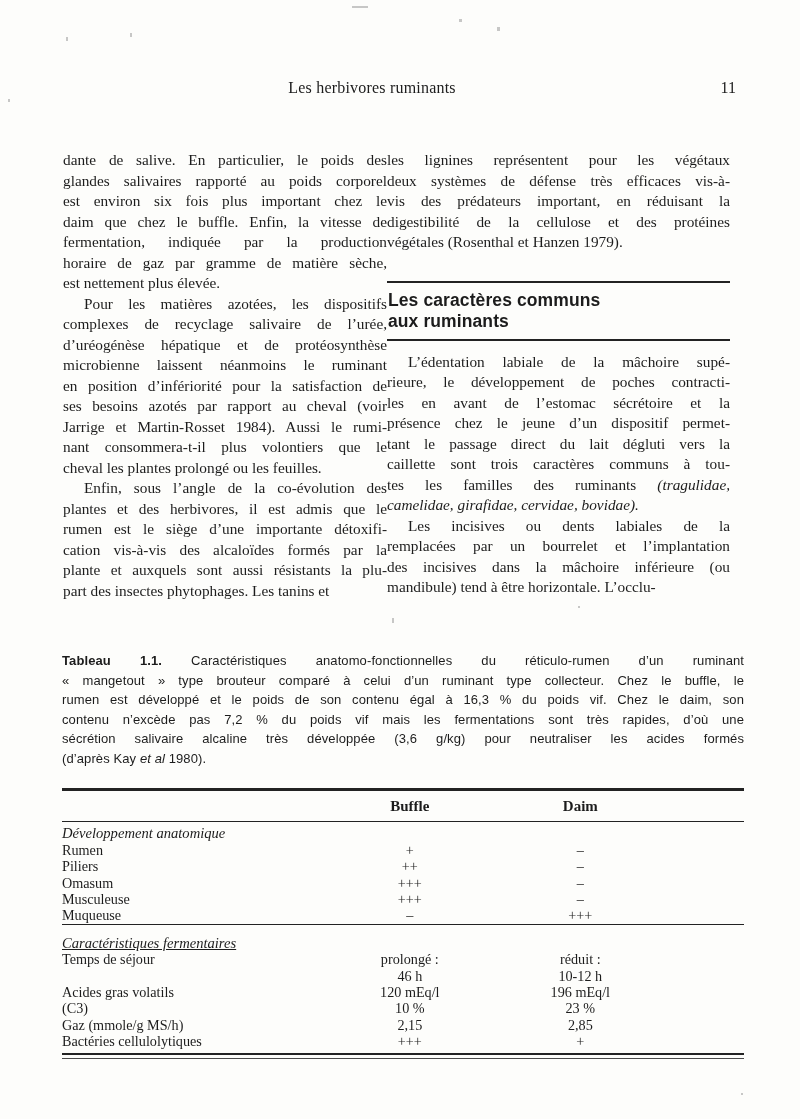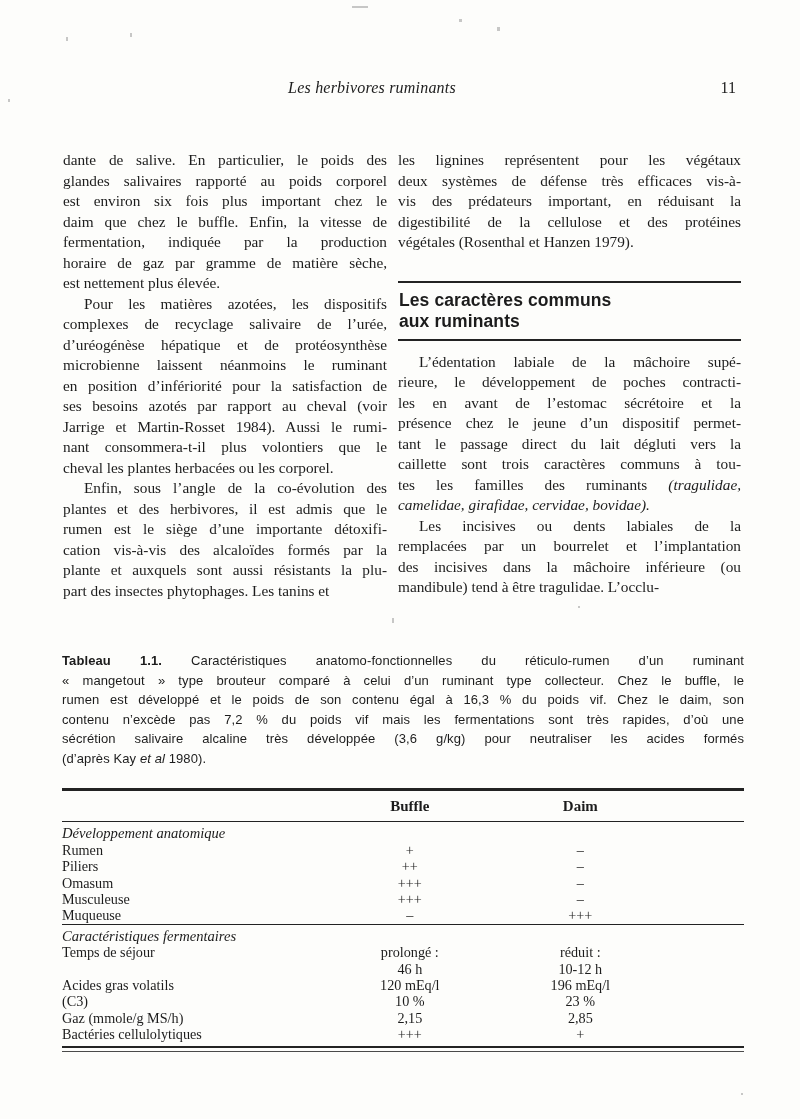--- a/index.html
+++ b/index.html
@@ -6,31 +6,31 @@
   html, body { margin: 0; padding: 0; background: #e8e8e8; }
   .page {
     position: relative; width: 800px; height: 1119px;
     background: var(--paper); color: var(--ink); overflow: hidden;
     font-family: "Liberation Serif", serif;
   }
 
   
   .running-title {
     position: absolute; top: 79px; left: 62px; width: 620px;
-    text-align: center; font-style: italic; font-size: 16px;
+    text-align: center; font-size: 16px;
     letter-spacing: 0.2px;
   }
   .page-number {
     position: absolute; top: 79px; right: 64px; font-size: 16px;
   }
 
   
   .columns {
     position: absolute; top: 150px; left: 63px; width: 678px;
-    display: flex; gap: 11px;
+    display: flex; 
   }
   .col { font-size: 15.3px; line-height: 20.5px; }
   .col.left  { width: 324px; }
   .col.right { width: 343px; }
 
   .para + .para { margin-top: 0; }
   .jline { text-align: justify; text-align-last: justify; }
   .jline.last { text-align-last: left; }
   .para.indent .jline:first-child { text-indent: 21px; }
 
@@ -60,21 +60,21 @@
   }
   table.data td { padding: 0; vertical-align: top; }
   tr.head td {
     font-weight: bold; font-size: 15px;
     padding-top: 7px; padding-bottom: 7px;
     border-bottom: 1.8px solid var(--rule);
   }
   tr.first-body td { padding-top: 3px; }
   td.val { text-align: center; }
   td.sec { font-style: italic; font-size: 14.6px; padding-top: 1px; }
-  tr.sect-start td { border-top: 1.8px solid var(--rule); padding-top: 3px; }
+  tr.sect-start td { border-top: 1.8px solid var(--rule); padding-top: 10px; text-decoration: underline; }
   .dbl-rule {
     margin-top: 3px; height: 3px;
     border-top: 2.3px solid var(--rule);
     border-bottom: 1.2px solid #4a4a4a;
   }
 
   
   .speck { position: absolute; background: #9a9a9a; opacity: 0.55; }
 </style>
 </head>
@@ -98,21 +98,21 @@
         </div>
       <div class="para indent">
           <div class="jline">Pour les matières azotées, les dispositifs</div>
           <div class="jline">complexes de recyclage salivaire de l’urée,</div>
           <div class="jline">d’uréogénèse hépatique et de protéosynthèse</div>
           <div class="jline">microbienne laissent néanmoins le ruminant</div>
           <div class="jline">en position d’infériorité pour la satisfaction de</div>
           <div class="jline">ses besoins azotés par rapport au cheval (voir</div>
           <div class="jline">Jarrige et Martin-Rosset 1984). Aussi le rumi-</div>
           <div class="jline">nant consommera-t-il plus volontiers que le</div>
-          <div class="jline last">cheval les plantes herbacées ou les corporel.</div>
+          <div class="jline last">cheval les plantes prolongé ou les feuilles.</div>
         </div>
       <div class="para indent">
           <div class="jline">Enfin, sous l’angle de la co-évolution des</div>
           <div class="jline">plantes et des herbivores, il est admis que le</div>
           <div class="jline">rumen est le siège d’une importante détoxifi-</div>
           <div class="jline">cation vis-à-vis des alcaloïdes formés par la</div>
           <div class="jline">plante et auxquels sont aussi résistants la plu-</div>
           <div class="jline last">part des insectes phytophages. Les tanins et</div>
         </div>
     </div>
@@ -142,21 +142,21 @@
           <div class="jline">présence chez le jeune d’un dispositif permet-</div>
           <div class="jline">tant le passage direct du lait dégluti vers la</div>
           <div class="jline">caillette sont trois caractères communs à tou-</div>
           <div class="jline">tes les familles des ruminants <i>(tragulidae,</i></div>
           <div class="jline last"><i>camelidae, girafidae, cervidae, bovidae).</i></div>
         </div>
       <div class="para indent">
           <div class="jline">Les incisives ou dents labiales de la</div>
           <div class="jline">remplacées par un bourrelet et l’implantation</div>
           <div class="jline">des incisives dans la mâchoire inférieure (ou</div>
-          <div class="jline last">mandibule) tend à être tragulidae. L’occlu-</div>
+          <div class="jline last">mandibule) tend à être horizontale. L’occlu-</div>
         </div>
     </div>
   </div>
 
   <div class="table-zone">
     <div class="caption para">
         <div class="jline"><b>Tableau 1.1.</b> Caractéristiques anatomo-fonctionnelles du réticulo-rumen d’un ruminant</div>
         <div class="jline">« mangetout » type brouteur comparé à celui d’un ruminant type collecteur. Chez le buffle, le</div>
         <div class="jline">rumen est développé et le poids de son contenu égal à 16,3 % du poids vif. Chez le daim, son</div>
         <div class="jline">contenu n’excède pas 7,2 % du poids vif mais les fermentations sont très rapides, d’où une</div>

